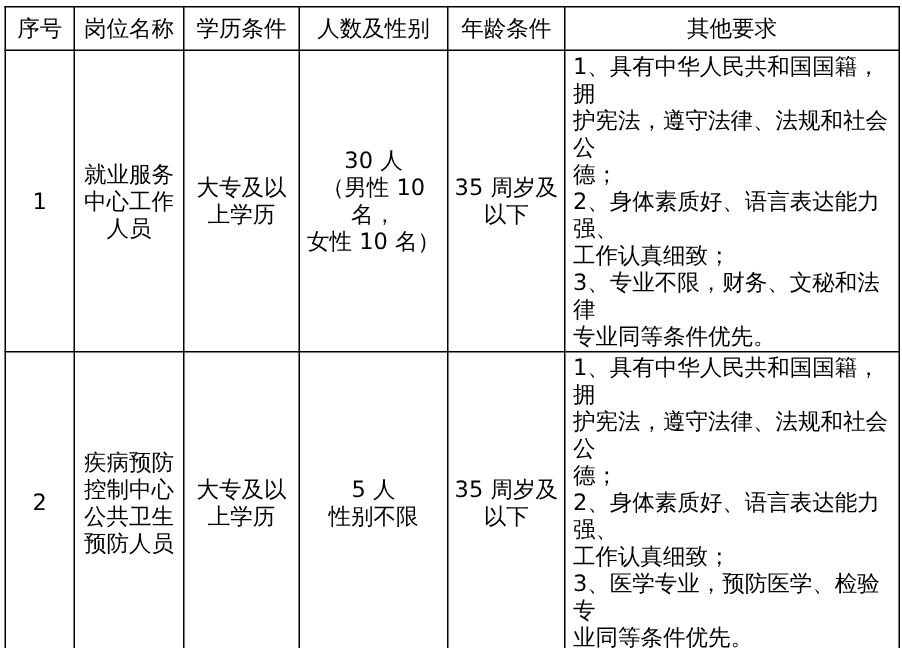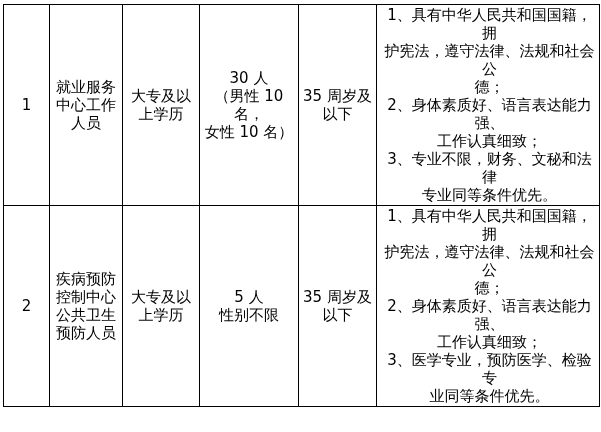--- a/index.html
+++ b/index.html
@@ -30,21 +30,21 @@
   table.jobs td {
     border: 1px solid #000000;
     padding: 1px 2px;
     vertical-align: middle;
     text-align: center;
     font-weight: normal;
     white-space: pre-line;
     overflow: hidden;
   }
   table.jobs td.other {
-    text-align: center;
+    text-align: left;
     padding-left: 5px;
     padding-right: 2px;
   }
   tr.hdr  { height: 29px;  }
   tr.row1 { height: 132px; }
   tr.row2 { height: 133px; }
   col.c-seq   { width: 46px;  }
   col.c-pos   { width: 73px;  }
   col.c-edu   { width: 77px;  }
   col.c-count { width: 99px;  }
@@ -58,20 +58,28 @@
   <table class="jobs">
     <colgroup>
       <col class="c-seq">
       <col class="c-pos">
       <col class="c-edu">
       <col class="c-count">
       <col class="c-age">
       <col class="c-other">
     </colgroup>
     <tbody>
+      <tr class="hdr">
+        <th>序号</th>
+        <th>岗位名称</th>
+        <th>学历条件</th>
+        <th>人数及性别</th>
+        <th>年龄条件</th>
+        <th>其他要求</th>
+      </tr>
       <tr class="row1">
         <td>1</td>
         <td>就业服务
 中心工作
 人员</td>
         <td>大专及以
 上学历</td>
         <td>30 人
 （男性 10 名，
 女性 10 名）</td>

